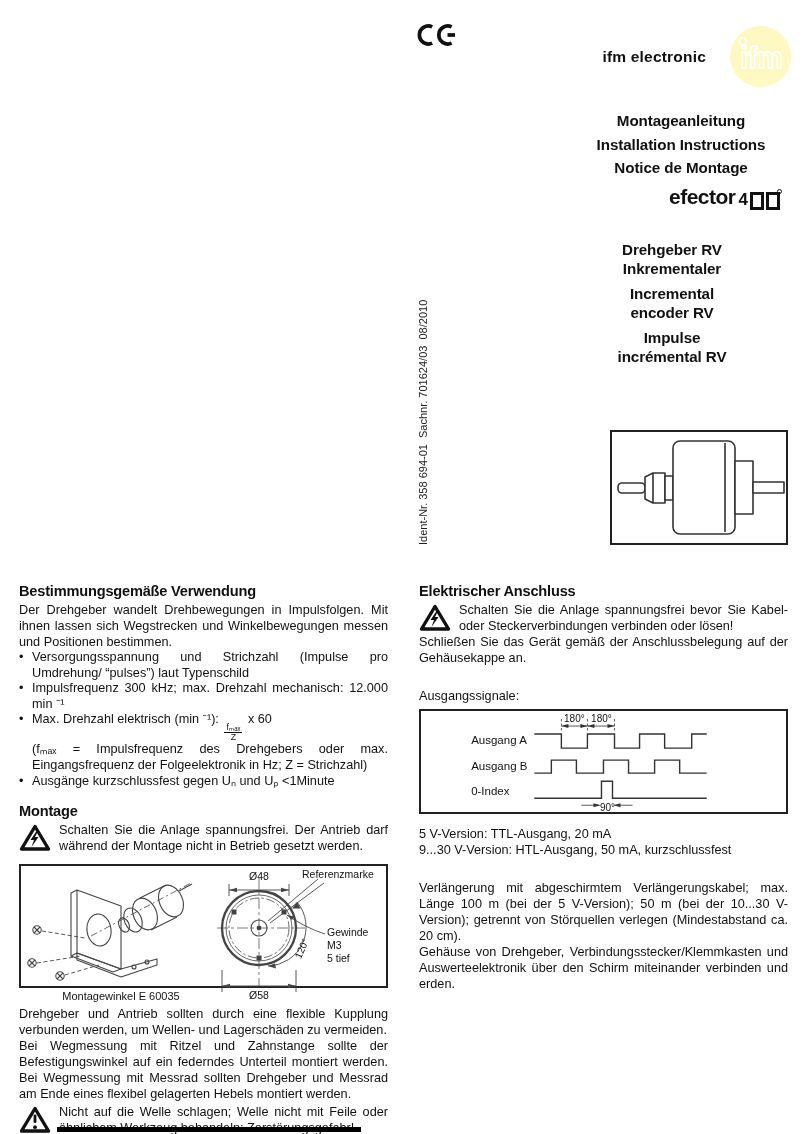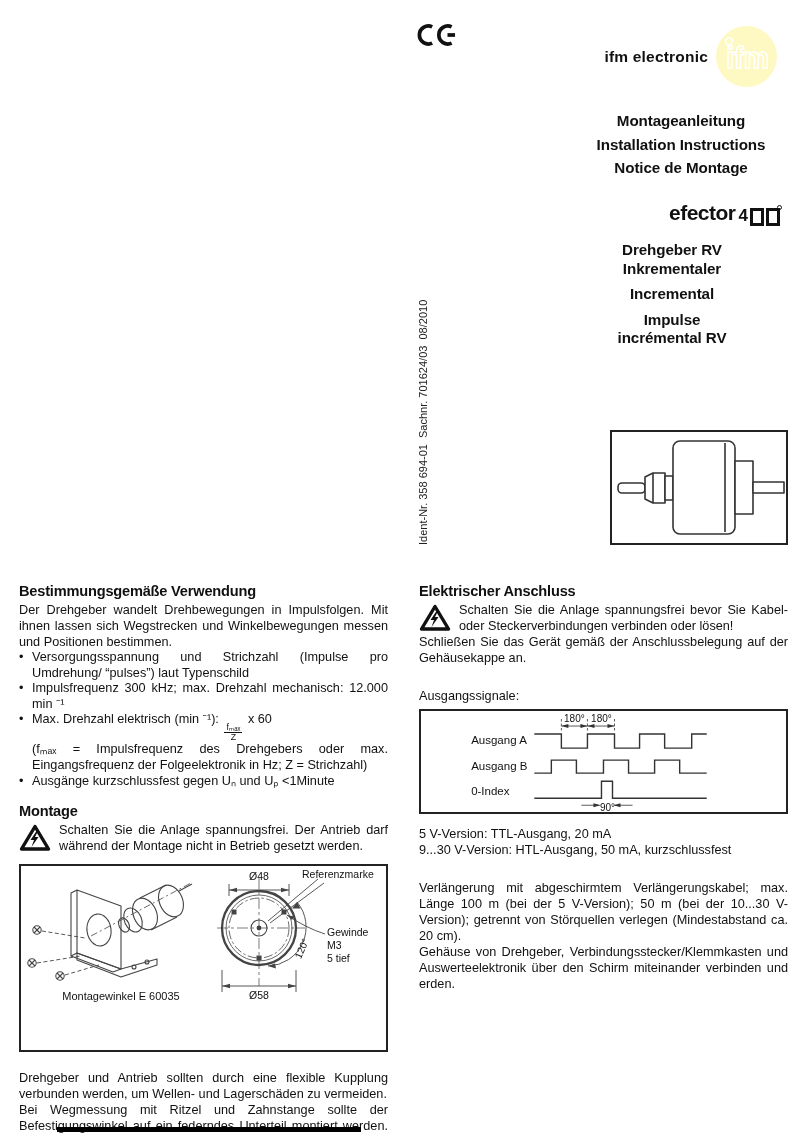--- a/index.html
+++ b/index.html
@@ -1,27 +1,27 @@
 <!DOCTYPE html>
 <html><head>
 <meta charset="utf-8">
 <style>
   html,body{margin:0;padding:0;background:#e8e8e8;}
   .page{position:relative;width:802px;height:1134px;background:#fff;margin:0 auto;
         font-family:"Liberation Sans",sans-serif;color:#111;overflow:hidden;}
 
   
   .ce-mark{position:absolute;left:416px;top:20px;width:42px;height:30px;}
-  .ifm-badge{position:absolute;right:25px;top:26px;display:flex;align-items:center;gap:8px;}
+  .ifm-badge{position:absolute;right:11px;top:26px;display:flex;align-items:center;gap:24px;}
   .ifm-wordmark{font-size:15.5px;font-weight:bold;letter-spacing:0.2px;}
   .ifm-circle{width:61px;height:61px;border-radius:50%;background:#fef9c3;overflow:hidden;}
   .title-block{position:absolute;left:575px;top:109px;width:212px;text-align:center;}
   .title-line{font-size:15.2px;font-weight:bold;line-height:23.5px;letter-spacing:-0.1px;}
 
-  .efector-logo{position:absolute;right:22px;top:202px;display:flex;align-items:flex-end;}
+  .efector-logo{position:absolute;right:22px;top:186px;display:flex;align-items:flex-end;}
   .efector-word{font-weight:900;font-size:21px;letter-spacing:-0.5px;transform:scaleY(0.92);}
   .efector-num{font-weight:900;font-size:17px;margin-left:3px;}
   .efector-sq{display:inline-block;width:8px;height:12px;border:3px solid #111;margin-left:2px;position:relative;}
   .efector-sq.deg::after{content:"";position:absolute;top:-6px;right:-5px;width:3px;height:3px;
         border:1.5px solid #111;border-radius:50%;}
 
   .product-names{position:absolute;left:557px;top:241px;width:230px;text-align:center;}
   .pn{font-size:15.2px;font-weight:bold;line-height:18.5px;letter-spacing:-0.1px;}
   .pn.group{margin-top:7px;}
 
@@ -45,21 +45,21 @@
   .warn-icon{flex:0 0 32px;width:32px;height:29px;margin-top:1px;}
   .warn-row p{flex:1;}
 
   .bullet{display:flex;font-size:12.7px;line-height:15.6px;}
   .bullet::before{content:"•";flex:0 0 13px;width:13px;}
   .bullet-body{flex:1;text-align:justify;}
   .frac{display:inline-flex;flex-direction:column;align-items:center;vertical-align:-7px;
         font-size:8.8px;line-height:9px;margin:0 2px;}
   .frac .num{border-bottom:1px solid #111;padding:0 2px;}
 
-  .mount-figure{margin-top:10px;width:369px;height:188px;border:2px solid #222;box-sizing:border-box;}
+  .mount-figure{margin-top:10px;width:369px;height:124px;border:2px solid #222;box-sizing:border-box;}
   .signal-label{margin-top:22px;text-align:left;}
   .signal-figure{margin-top:5px;width:369px;height:105px;border:2px solid #222;box-sizing:border-box;}
   .version-line{text-align:left;}
 
   .fold-mark{position:absolute;left:57px;top:1127px;width:304px;height:5px;background:#000;}
 
   svg text{font-family:"Liberation Sans",sans-serif;}
 </style>
 </head>
 <body>
@@ -94,20 +94,21 @@
     <span class="efector-word">efector</span>
       <span class="efector-num">4</span>
       <span class="efector-sq"></span>
       <span class="efector-sq deg"></span>
   </div>
 
   <div class="product-names">
     <div class="pn">Drehgeber RV</div>
     <div class="pn">Inkrementaler</div>
     <div class="pn group">Incremental</div>
+    <div class="pn">encoder RV</div>
     <div class="pn group">Impulse</div>
     <div class="pn">incrémental RV</div>
   </div>
 
   <div class="side-note">Ident-Nr. 358 694-01  Sachnr. 701624/03  08/2010</div>
 
   <div class="product-figure">
     <svg viewBox="0 0 174 111">
       <g fill="#fff" stroke="#333" stroke-width="1.6" stroke-linejoin="round">
         <rect x="6" y="51" width="27" height="10" rx="4"></rect>

